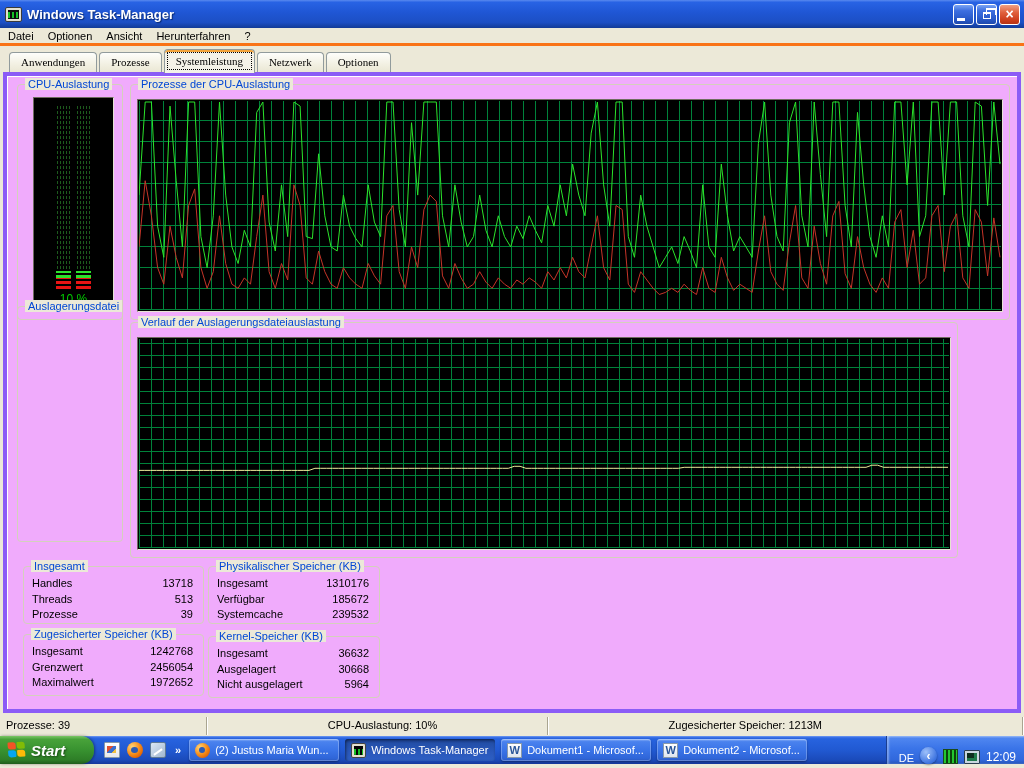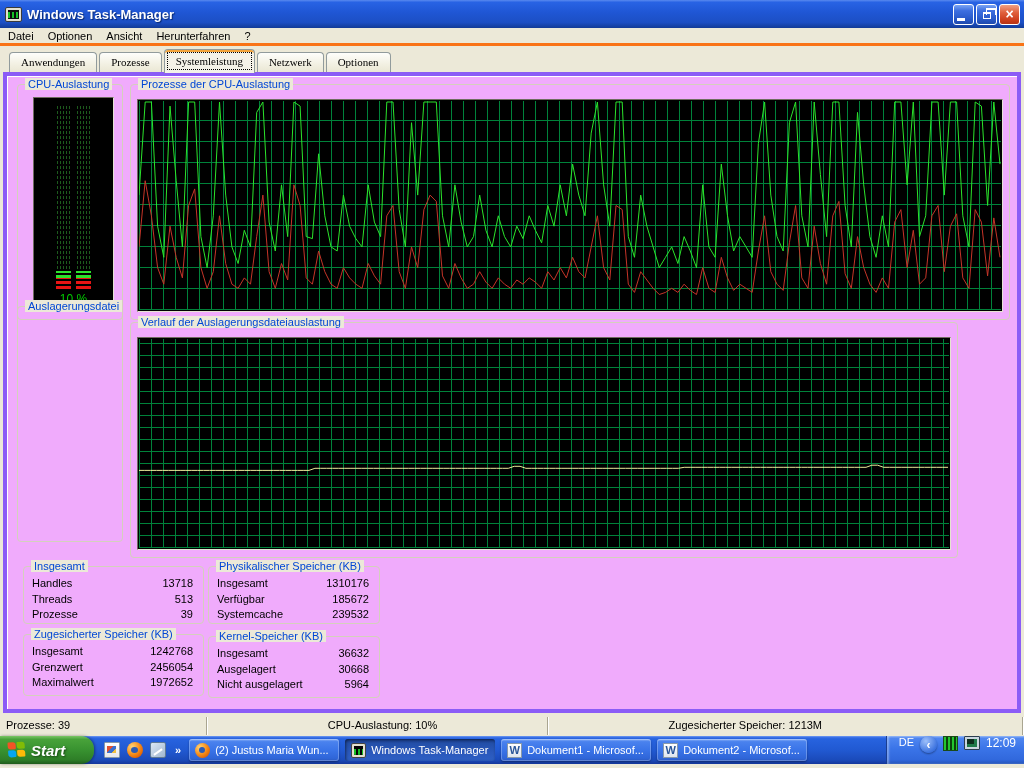--- a/index.html
+++ b/index.html
@@ -98,21 +98,21 @@
   .task-label { overflow:hidden; white-space:nowrap; flex:1; }
   .mini { width:15px; height:15px; flex:none; position:relative; }
   .mini-firefox { border-radius:50%; background:radial-gradient(circle at 32% 30%,#FFD57A 0%,#F8921F 45%,#D85A00 85%); }
   .mini-firefox::before { content:""; position:absolute; left:4px; top:4px; width:6px; height:6px; border-radius:50%; background:#2C5BB4; }
   .mini-taskmgr { background:#E4E0D0; border:1px solid #444; border-radius:2px; }
   .mini-taskmgr::before { content:""; position:absolute; inset:2px; background:#050505;
     background-image:repeating-linear-gradient(90deg,#17c027 0 2px,transparent 2px 4px); background-size:100% 65%; background-position:0 100%; background-repeat:no-repeat; }
   .mini-word { background:linear-gradient(180deg,#fff,#dfe6ef); border:1px solid #8899aa; display:flex; align-items:center; justify-content:center; }
   .mini-word::before { content:"W"; color:#2A5699; font-weight:bold; font-size:11px; }
 
-  .tray { height:28px; display:flex; align-items:flex-start; gap:6px; padding:0 8px 0 12px;
+  .tray { height:28px; display:flex; align-items:flex-end; gap:6px; padding:0 8px 0 12px;
     background:linear-gradient(180deg,#8AB0F4 0%,#4F86F0 8%,#3A74E8 45%,#3168DC 85%,#2453B8 100%);
     border-left:1px solid #1A3D90; box-shadow:inset 2px 0 2px rgba(255,255,255,.35); color:#fff; }
   .tray-chevron { width:17px; height:17px; border-radius:50%; background:radial-gradient(circle at 35% 30%,#9DC0FA,#3E74E0 70%,#2A5BC4);
     color:#fff; font-weight:bold; display:flex; align-items:center; justify-content:center; font-size:12px; box-shadow:0 1px 2px rgba(0,0,0,.4); }
   .tray-taskmgr { width:15px; height:15px; background:#0a2a0a; border:1px solid #1a4a1a;
     background-image:repeating-linear-gradient(90deg,#23C52F 0 2px,#0C400C 2px 4px); }
   .tray-monitor { width:16px; height:14px; background:#C9D6DF; border:1px solid #2c3e50; border-radius:1px; position:relative; }
   .tray-monitor::before { content:""; position:absolute; inset:2px; background:#0e2e1e; box-shadow:inset -3px -3px 0 #1F7A4A; }
   .tray-clock { font-size:12px; }
 </style>

